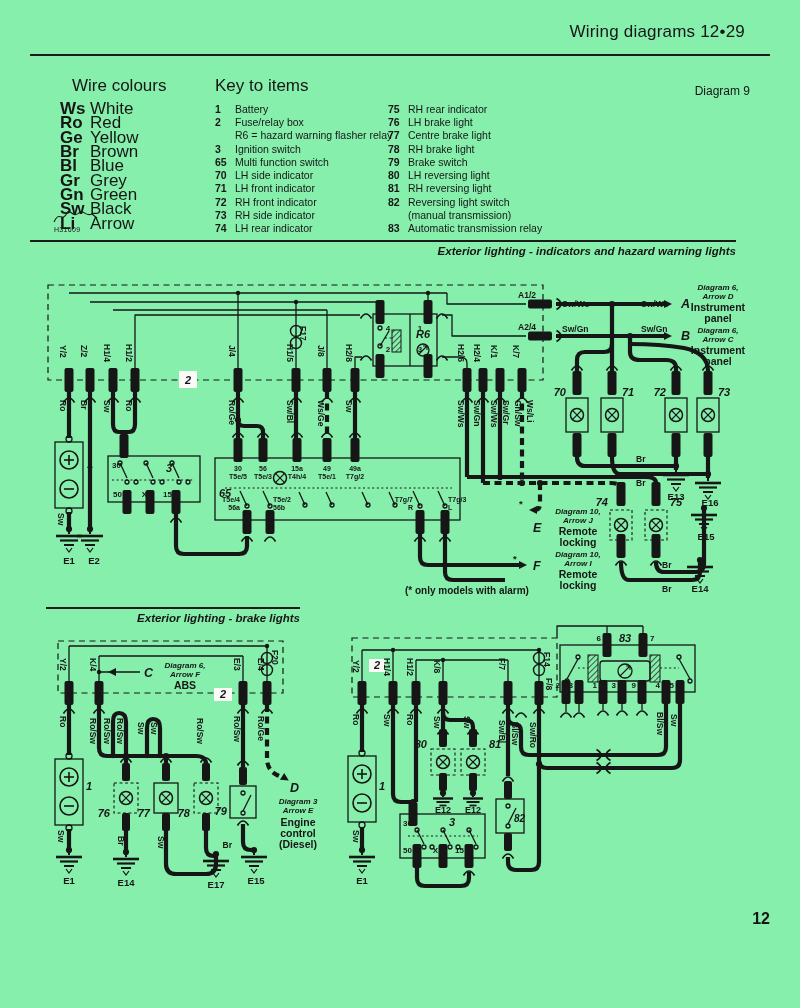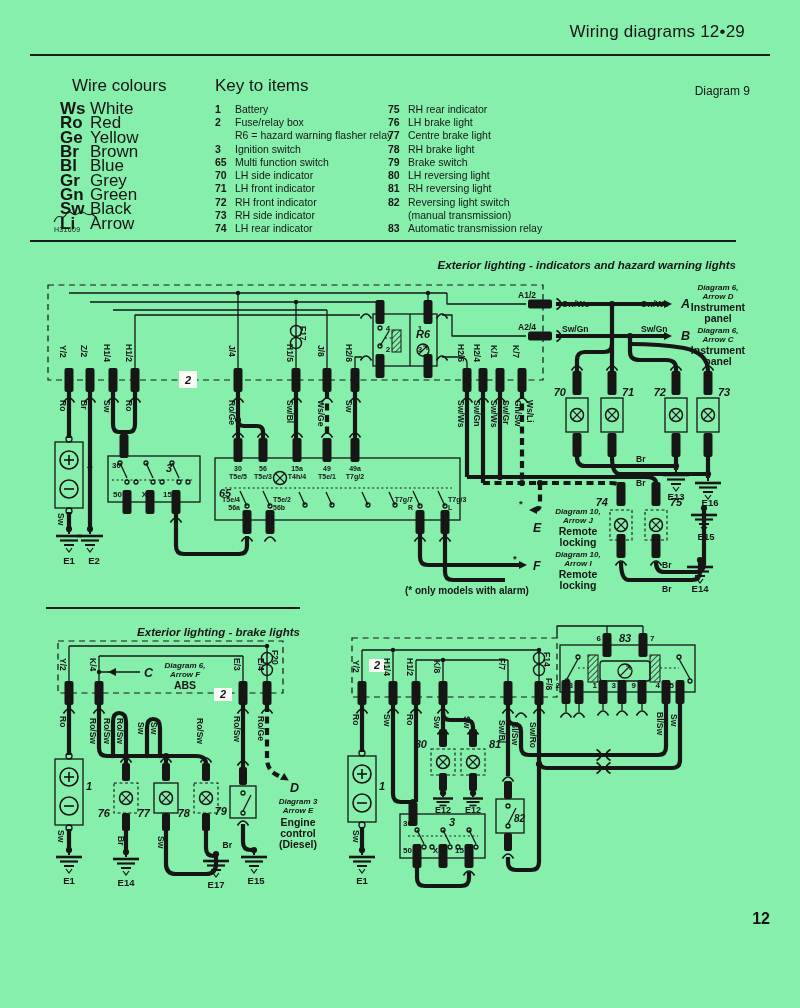--- a/index.html
+++ b/index.html
@@ -8,21 +8,21 @@
   .abs{position:absolute;}
   .hdr{font-size:17px;letter-spacing:.2px;}
   .rule{background:#1c1c1c;}
   .sec-title{font-size:17px;}
   .wc-row{display:flex;height:14.3px;align-items:center;font-size:17px;}
   .wc-abbr{width:30px;font-weight:700;}
   .key-row{display:flex;height:13.3px;align-items:center;font-size:10.5px;}
   .key-num{width:20px;font-weight:700;flex:none;}
   .diag9{font-size:12px;font-weight:400;text-align:right;}
   .stamp-code{font-size:7px;letter-spacing:.3px;}
-  .banner{border-top:2.5px solid #1a1a1a;font-size:11.5px;font-weight:700;font-style:italic;padding-top:17px;}
+  .banner{border-top:2.5px solid #1a1a1a;font-size:11.5px;font-weight:700;font-style:italic;padding-top:3px;}
   .banner.thin{border-top-width:2px;}
   .pageno{font-size:16px;font-weight:700;}
   svg{position:absolute;overflow:visible;}
   svg text{font-family:"Liberation Sans",sans-serif;fill:#161616;}
   .tn{fill:none;stroke:#161616;stroke-width:1.3px;stroke-linejoin:round;}
   .tk{fill:none;stroke:#161616;stroke-width:4.2px;stroke-linejoin:round;}
   .dsh{stroke-dasharray:7,4.5;}
   .dt{stroke-dasharray:2,2.6;stroke-width:1px;}
   .dbx{fill:none;stroke:#161616;stroke-width:1.2px;stroke-dasharray:6,4.5;}
   .dbx2{fill:none;stroke:#161616;stroke-width:1.1px;stroke-dasharray:3,2.5;}

